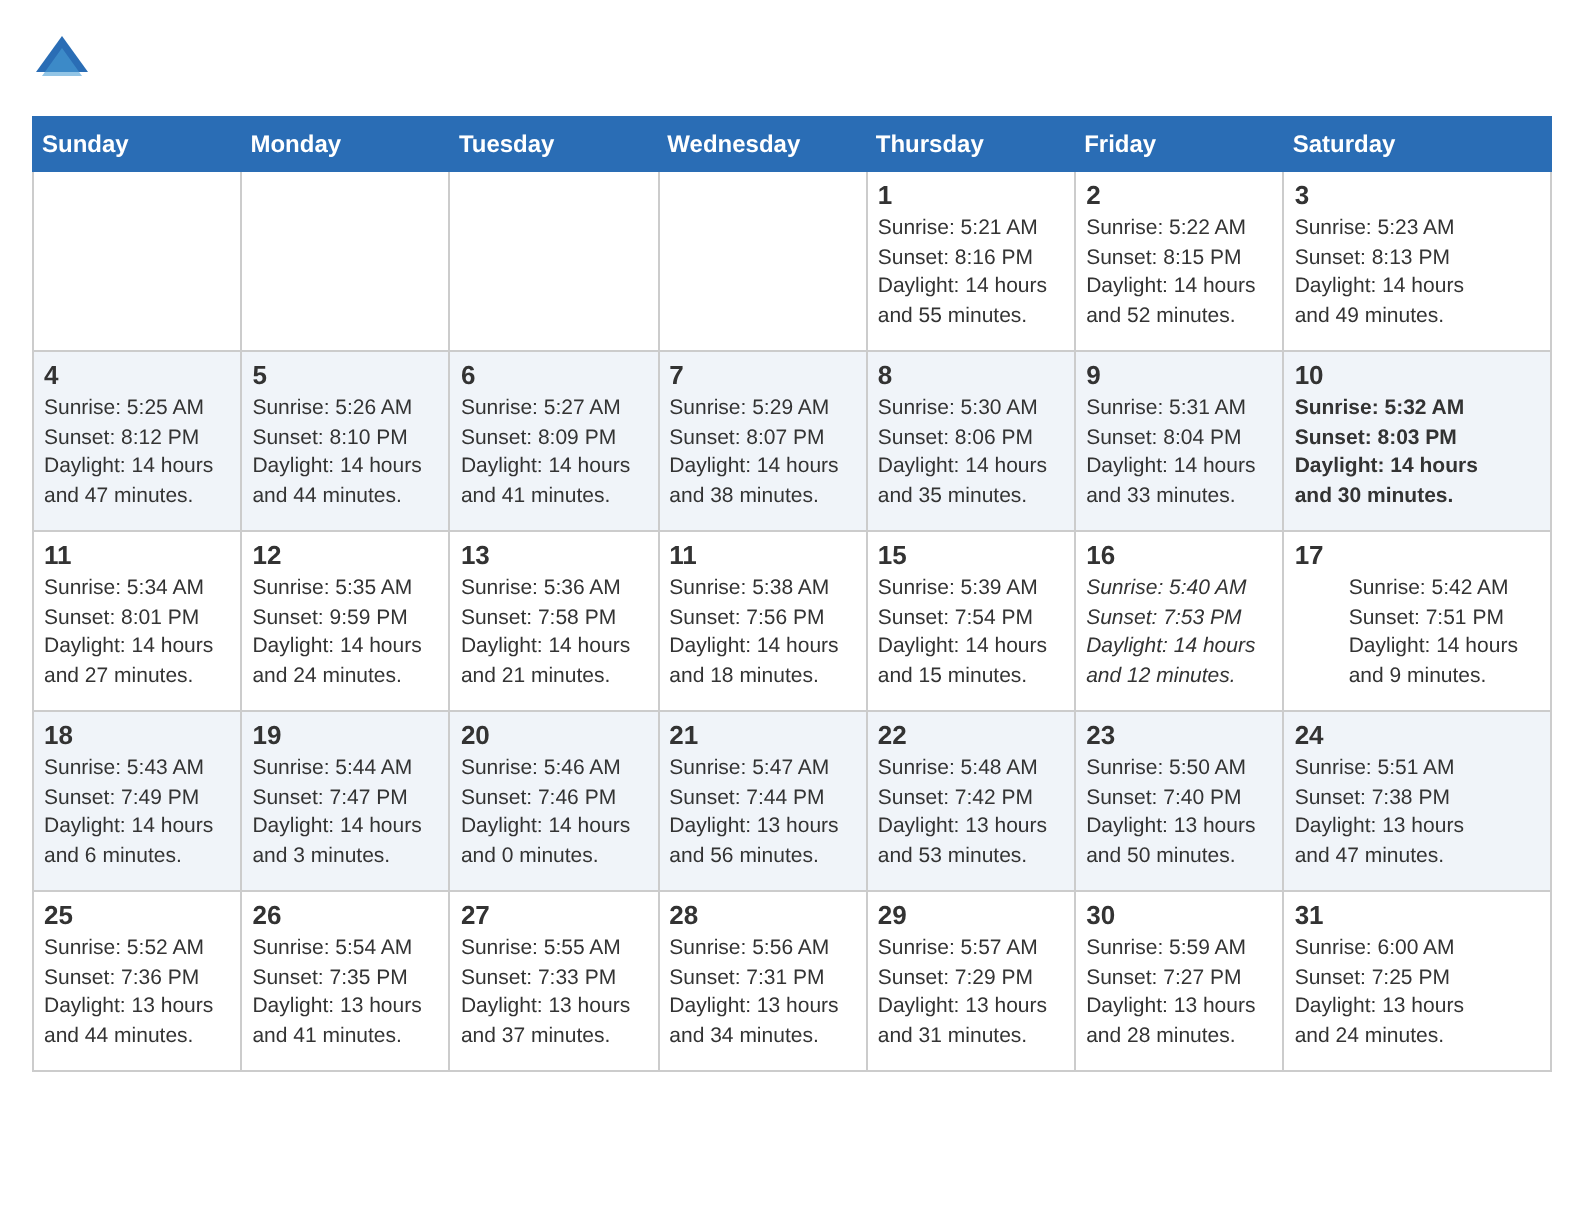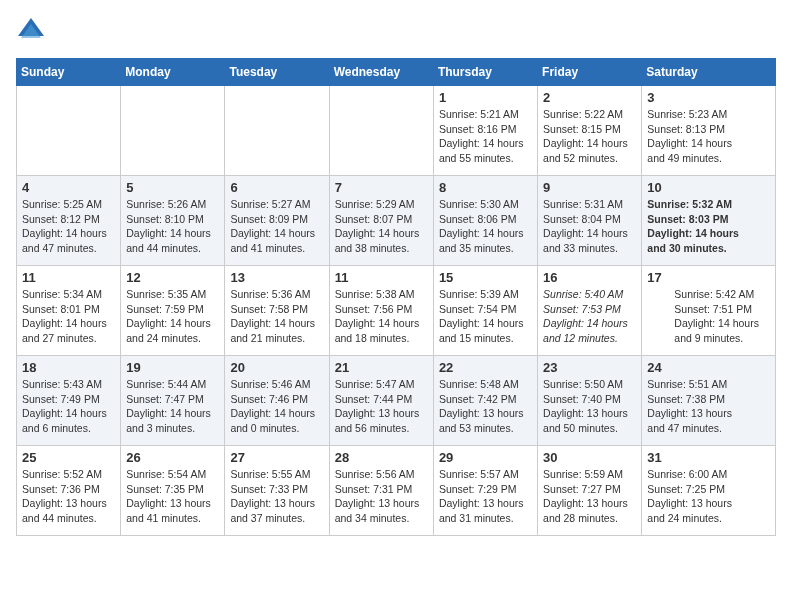--- a/index.html
+++ b/index.html
@@ -216,21 +216,21 @@
         <td>
           <div class="day-num">11</div>
           <div class="day-info" style="white-space: pre-line;">Sunrise: 5:34 AM
 Sunset: 8:01 PM
 Daylight: 14 hours
 and 27 minutes.</div>
         </td>
         <td>
           <div class="day-num">12</div>
           <div class="day-info" style="white-space: pre-line;">Sunrise: 5:35 AM
-Sunset: 7:59 PM
+Sunset: 9:59 PM
 Daylight: 14 hours
 and 24 minutes.</div>
         </td>
         <td>
           <div class="day-num">13</div>
           <div class="day-info" style="white-space: pre-line;">Sunrise: 5:36 AM
 Sunset: 7:58 PM
 Daylight: 14 hours
 and 21 minutes.</div>
         </td>

